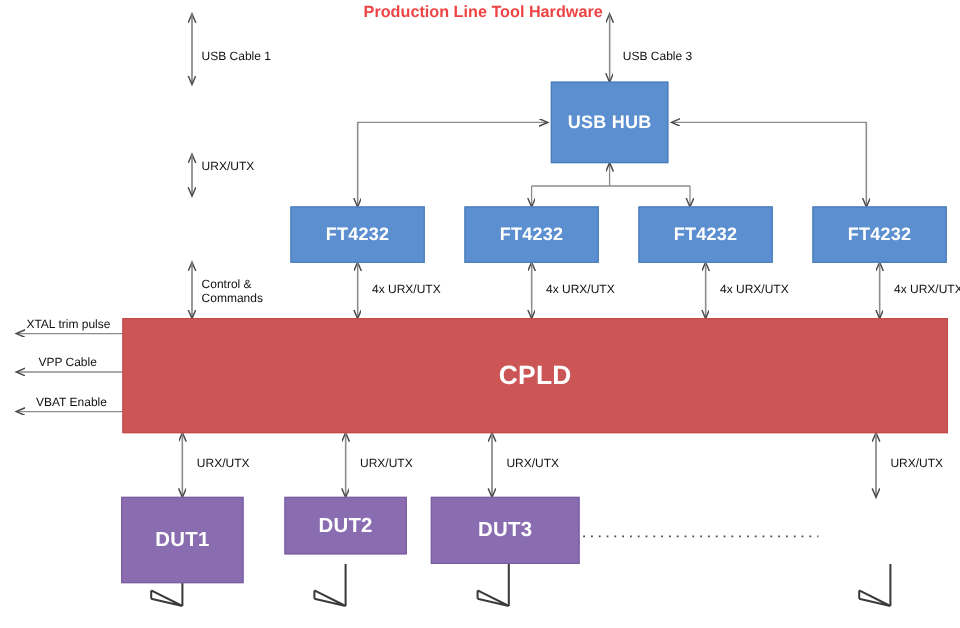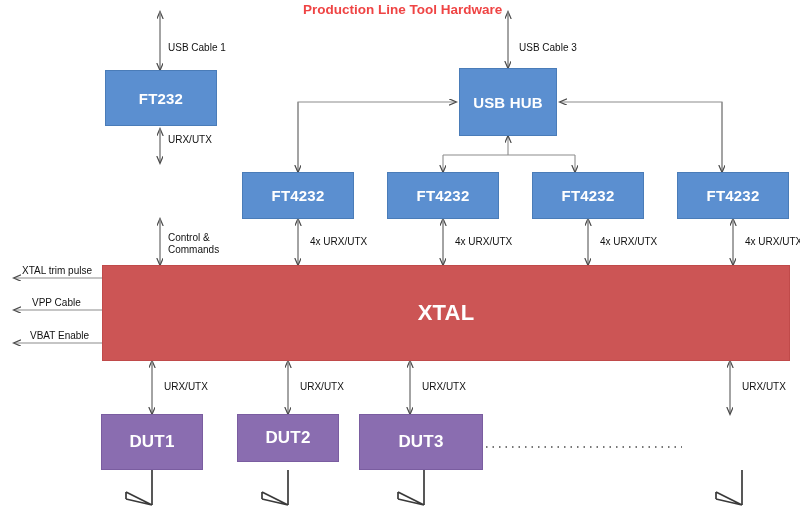--- a/index.html
+++ b/index.html
@@ -95,33 +95,32 @@
       <path d="M152,505 L126,492 M152,505 L126,499 M126,492 L126,499"></path>
       <path d="M288,470 L288,505"></path>
       <path d="M288,505 L262,492 M288,505 L262,499 M262,492 L262,499"></path>
       <path d="M424,470 L424,505"></path>
       <path d="M424,505 L398,492 M424,505 L398,499 M398,492 L398,499"></path>
       <path d="M742,470 L742,505"></path>
       <path d="M742,505 L716,492 M742,505 L716,499 M716,492 L716,499"></path>
     </g>
   </svg>
 
-  <div class="node n-blue" style="left:105px;top:70px;width:112px;height:56px;">FT232</div>
 
 
   <div class="node n-blue" style="left:459px;top:68px;width:98px;height:68px;">USB HUB</div>
 
   <div class="node n-blue" style="left:242px;top:172px;width:112px;height:47px;">FT4232</div>
   <div class="node n-blue" style="left:387px;top:172px;width:112px;height:47px;">FT4232</div>
   <div class="node n-blue" style="left:532px;top:172px;width:112px;height:47px;">FT4232</div>
   <div class="node n-blue" style="left:677px;top:172px;width:112px;height:47px;">FT4232</div>
 
-  <div class="node n-red" style="left:102px;top:265px;width:688px;height:96px;">XTAL</div>
+  <div class="node n-red" style="left:102px;top:265px;width:688px;height:96px;">CPLD</div>
 
-  <div class="node n-purple" style="left:101px;top:414px;width:102px;height:56px;">DUT1</div>
+  <div class="node n-purple" style="left:101px;top:414px;width:102px;height:72px;">DUT1</div>
   <div class="node n-purple" style="left:237px;top:414px;width:102px;height:48px;">DUT2</div>
   <div class="node n-purple" style="left:359px;top:414px;width:124px;height:56px;">DUT3</div>
 
   <div class="lbl" style="left:168px;top:42px;">USB Cable 1</div>
 
   <div class="lbl" style="left:168px;top:134px;">URX/UTX</div>
 
   <div class="lbl" style="left:168px;top:232px;">Control &amp;</div>
   <div class="lbl" style="left:168px;top:244px;">Commands</div>
 

